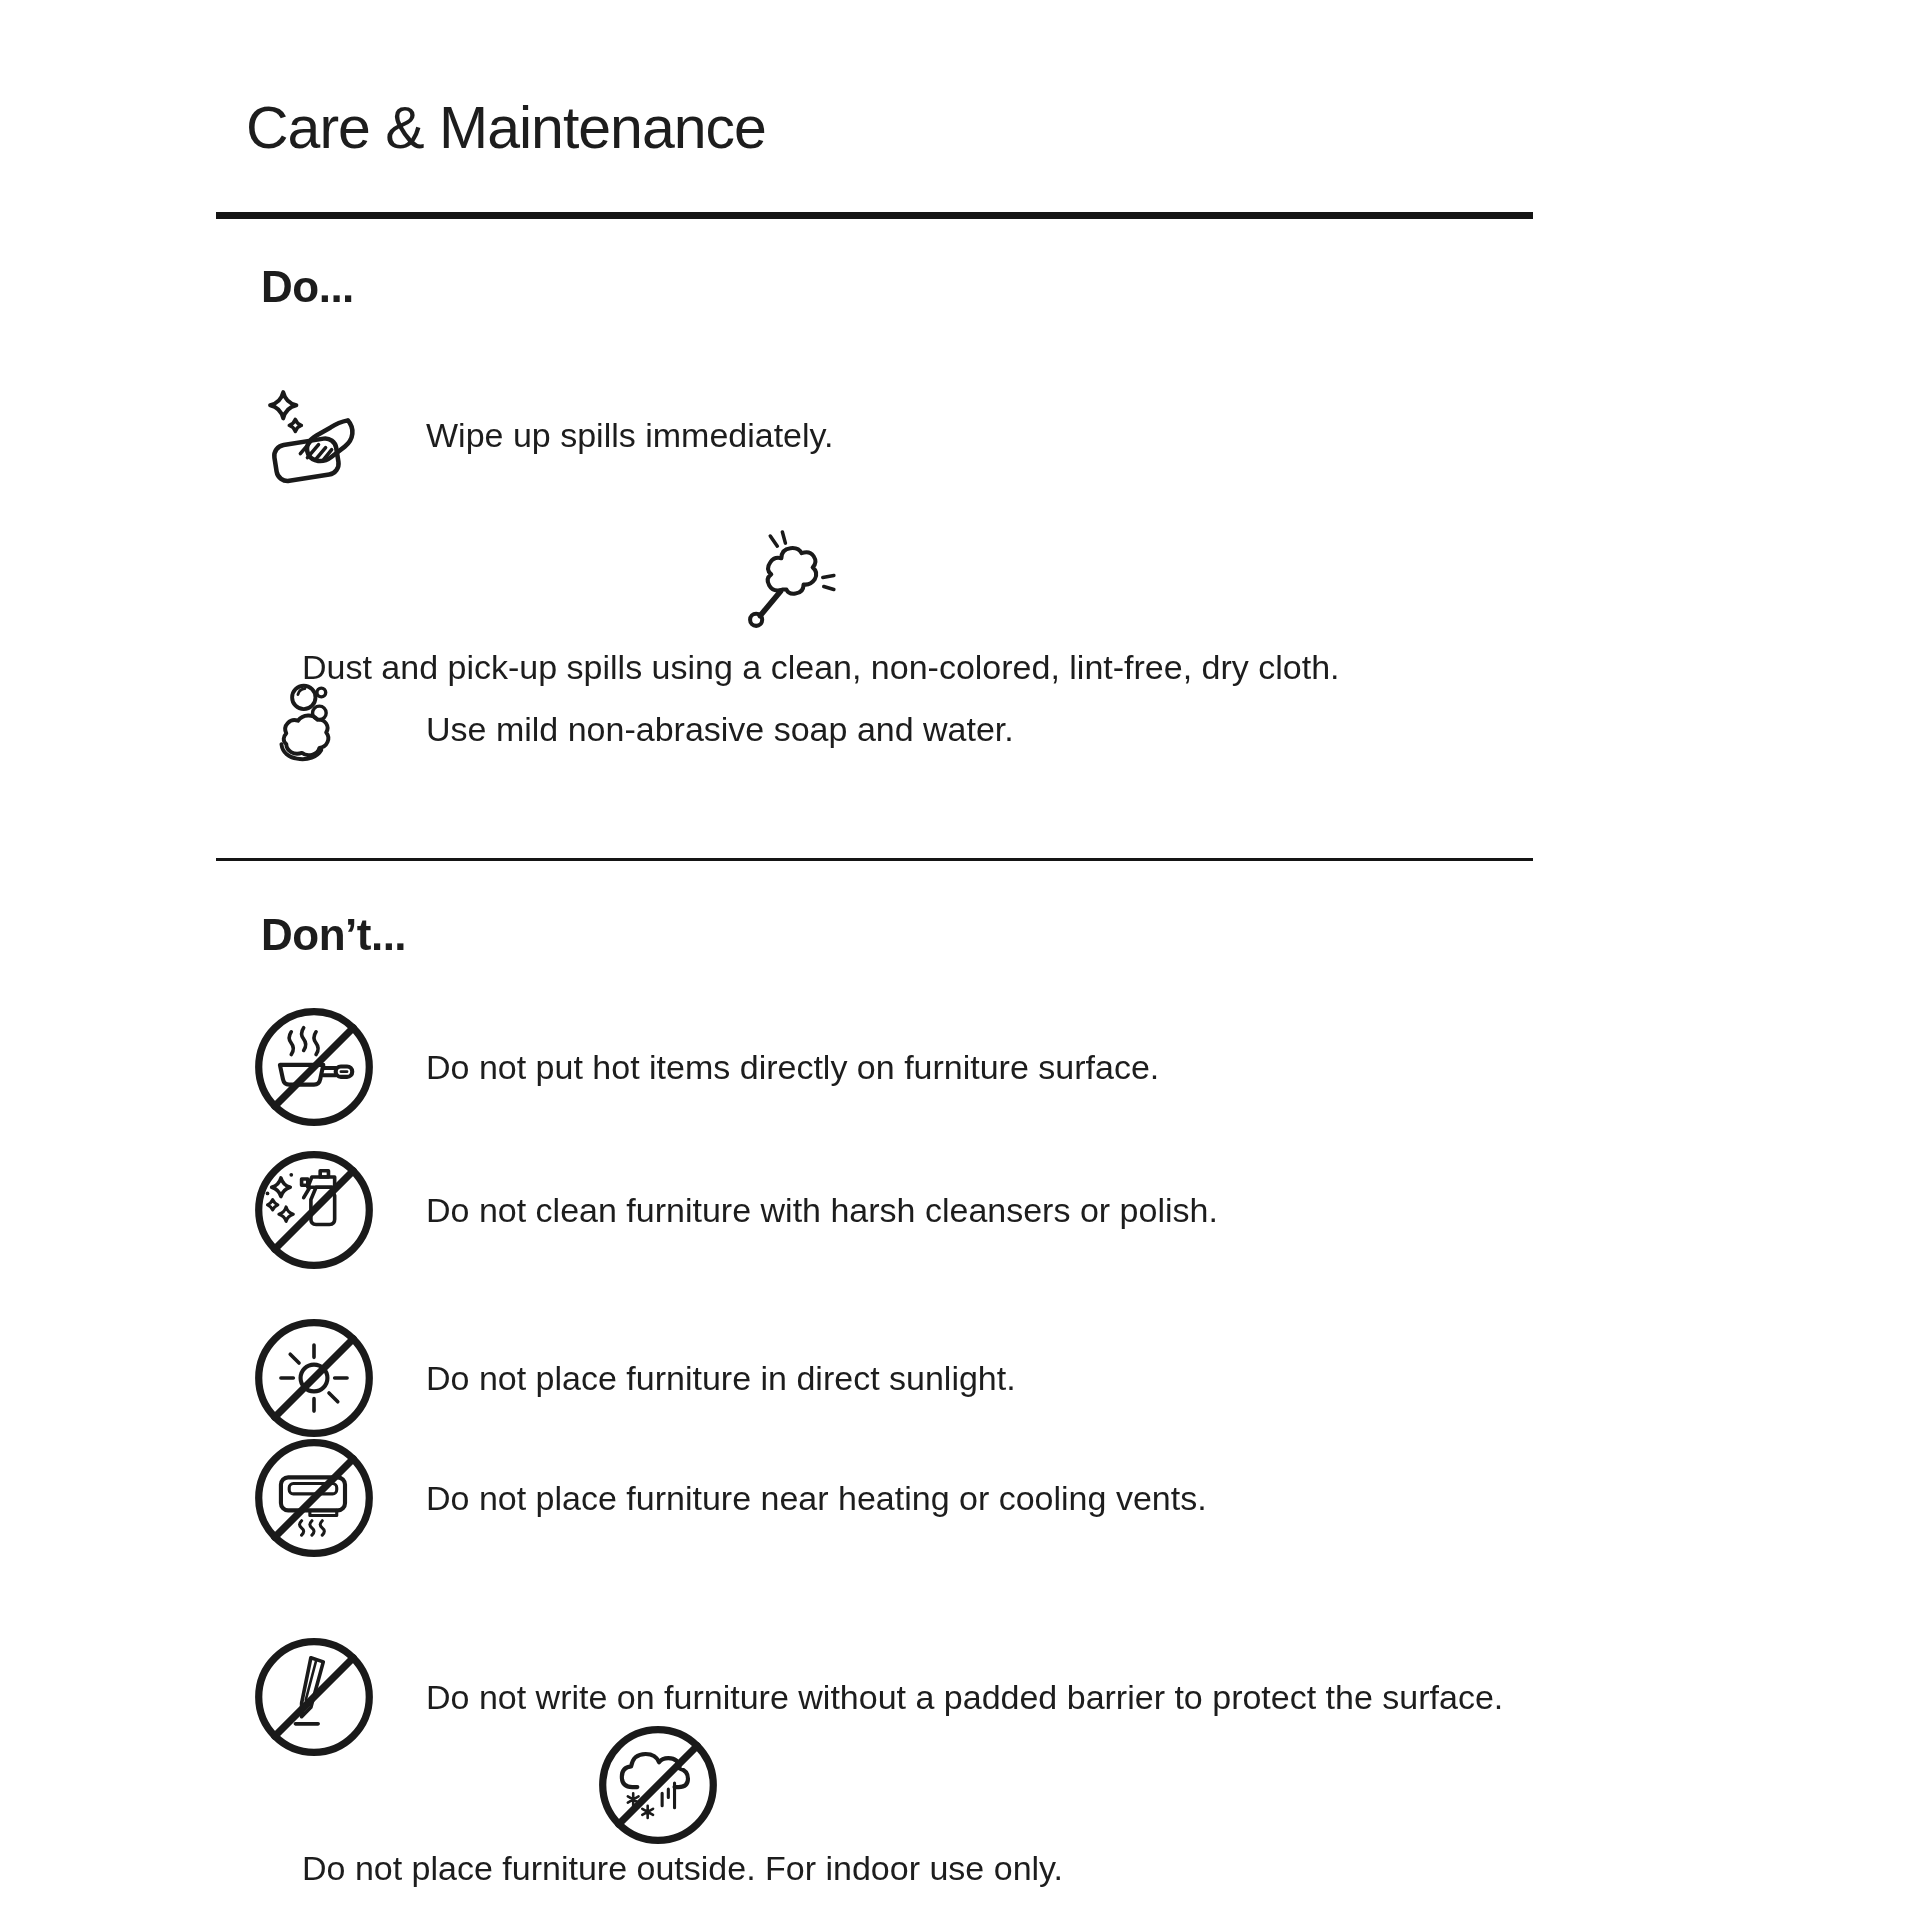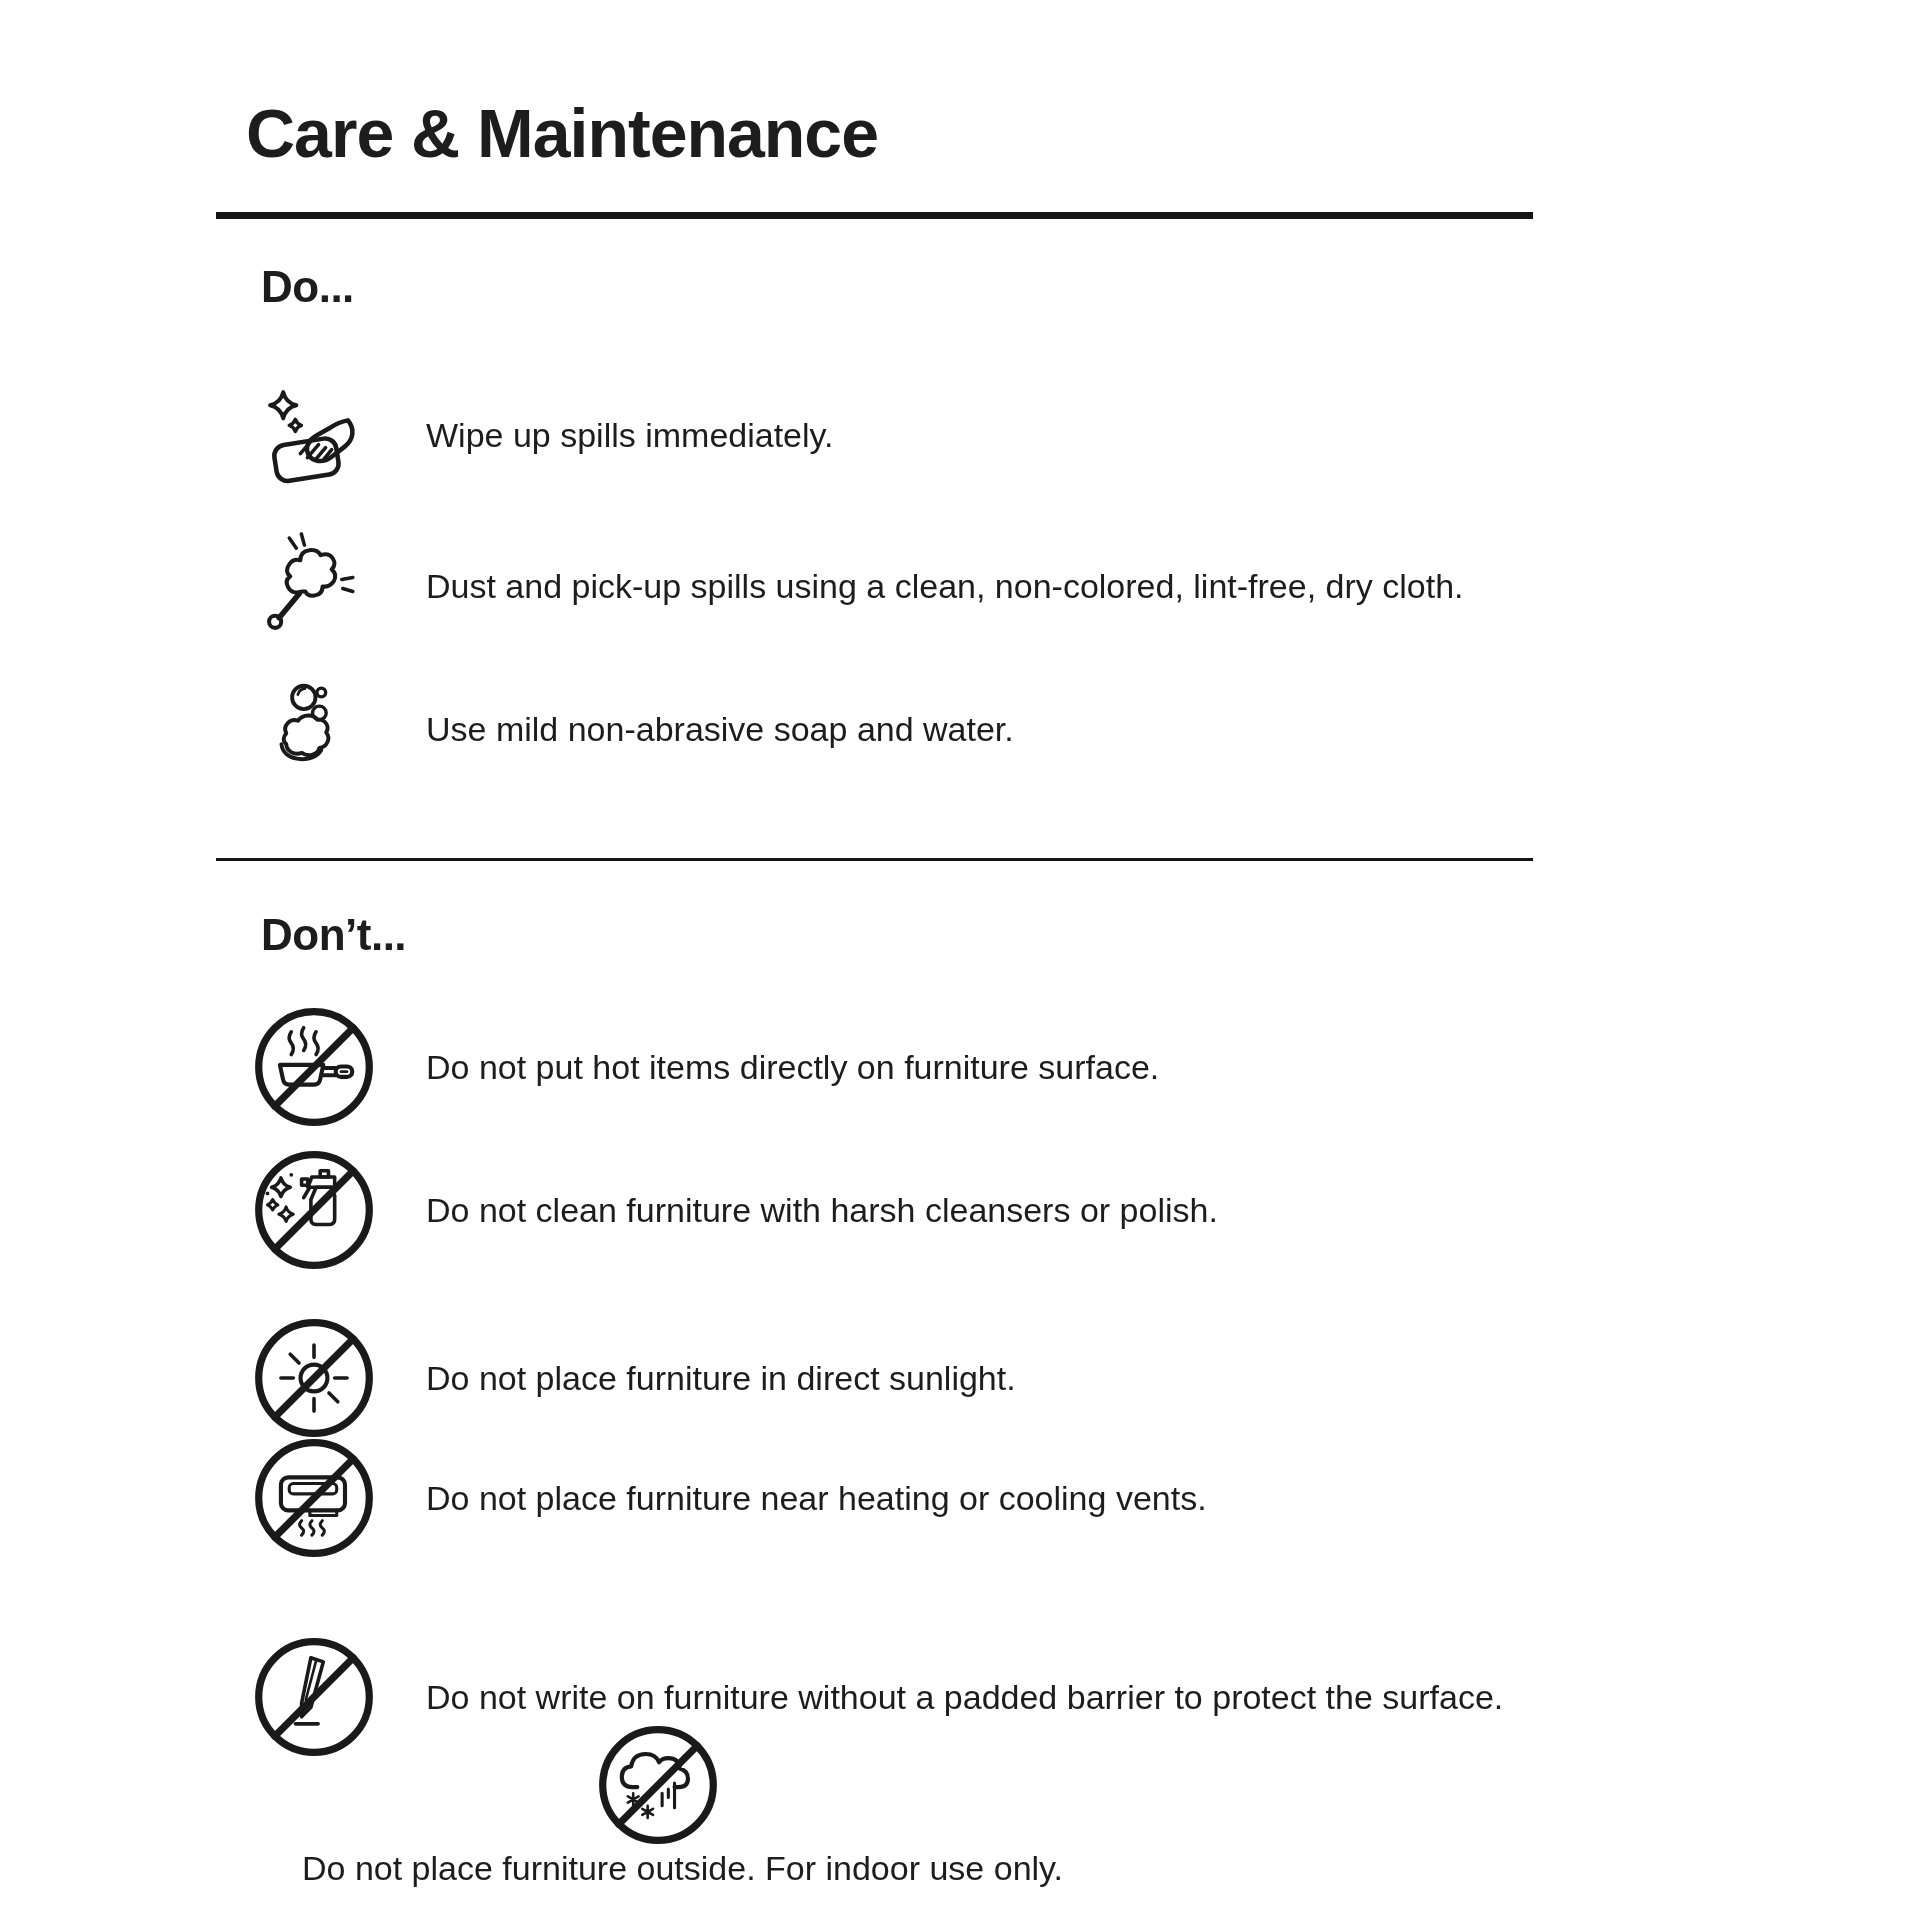--- a/index.html
+++ b/index.html
@@ -3,42 +3,42 @@
 <meta charset="utf-8">
 <style>
   html,body{margin:0;padding:0;background:#ffffff;}
   body{
     width:1927px;height:1927px;position:relative;overflow:hidden;
     font-family:"Liberation Sans","DejaVu Sans",sans-serif;
     color:#1d1d1d;
   }
   .abs{position:absolute;}
   .title{
-    left:246px;top:99px;font-size:68px;font-weight:bold;line-height:1;
+    left:246px;top:99px;font-size:59px;font-weight:normal;line-height:1;
     letter-spacing:-1px;white-space:nowrap;
   }
   .rule-thick{left:216px;top:212px;width:1317px;height:7px;background:#151515;}
   .rule-thin{left:216px;top:858px;width:1317px;height:3px;background:#151515;}
   .section-heading{
     font-size:44px;font-weight:bold;line-height:1;letter-spacing:-0.5px;white-space:nowrap;
   }
   .do-heading{left:261px;top:265px;}
   .dont-heading{left:261px;top:913px;}
   .row{
     position:absolute;left:252px;display:flex;align-items:center;
   }
   .row .iconbox{
     width:124px;height:124px;flex:none;display:flex;align-items:center;justify-content:center;
   }
   .row .label{
     margin-left:50px;font-size:34px;line-height:1.25;white-space:nowrap;color:#1d1d1d;
   }
   .row.do{height:129px;text-align:center;}
   .row.r-do0{top:371px;}
-  .row.r-do1{top:522px;}
+  .row.r-do1{top:522px;flex-direction:column;}
   .row.r-do2{top:665px;}
   .row.dont{height:124px;}
   .row.r-dont0{top:1005px;}
   .row.r-dont1{top:1148px;text-align:center;}
   .row.r-dont2{top:1316px;}
   .row.r-dont3{top:1436px;}
   .row.r-dont4{top:1635px;justify-content:flex-end;}
   .row.r-dont5{top:1723px;flex-direction:column;}
   svg .ln{fill:none;stroke:#1a1a1a;stroke-linecap:round;stroke-linejoin:round;}
 </style>

